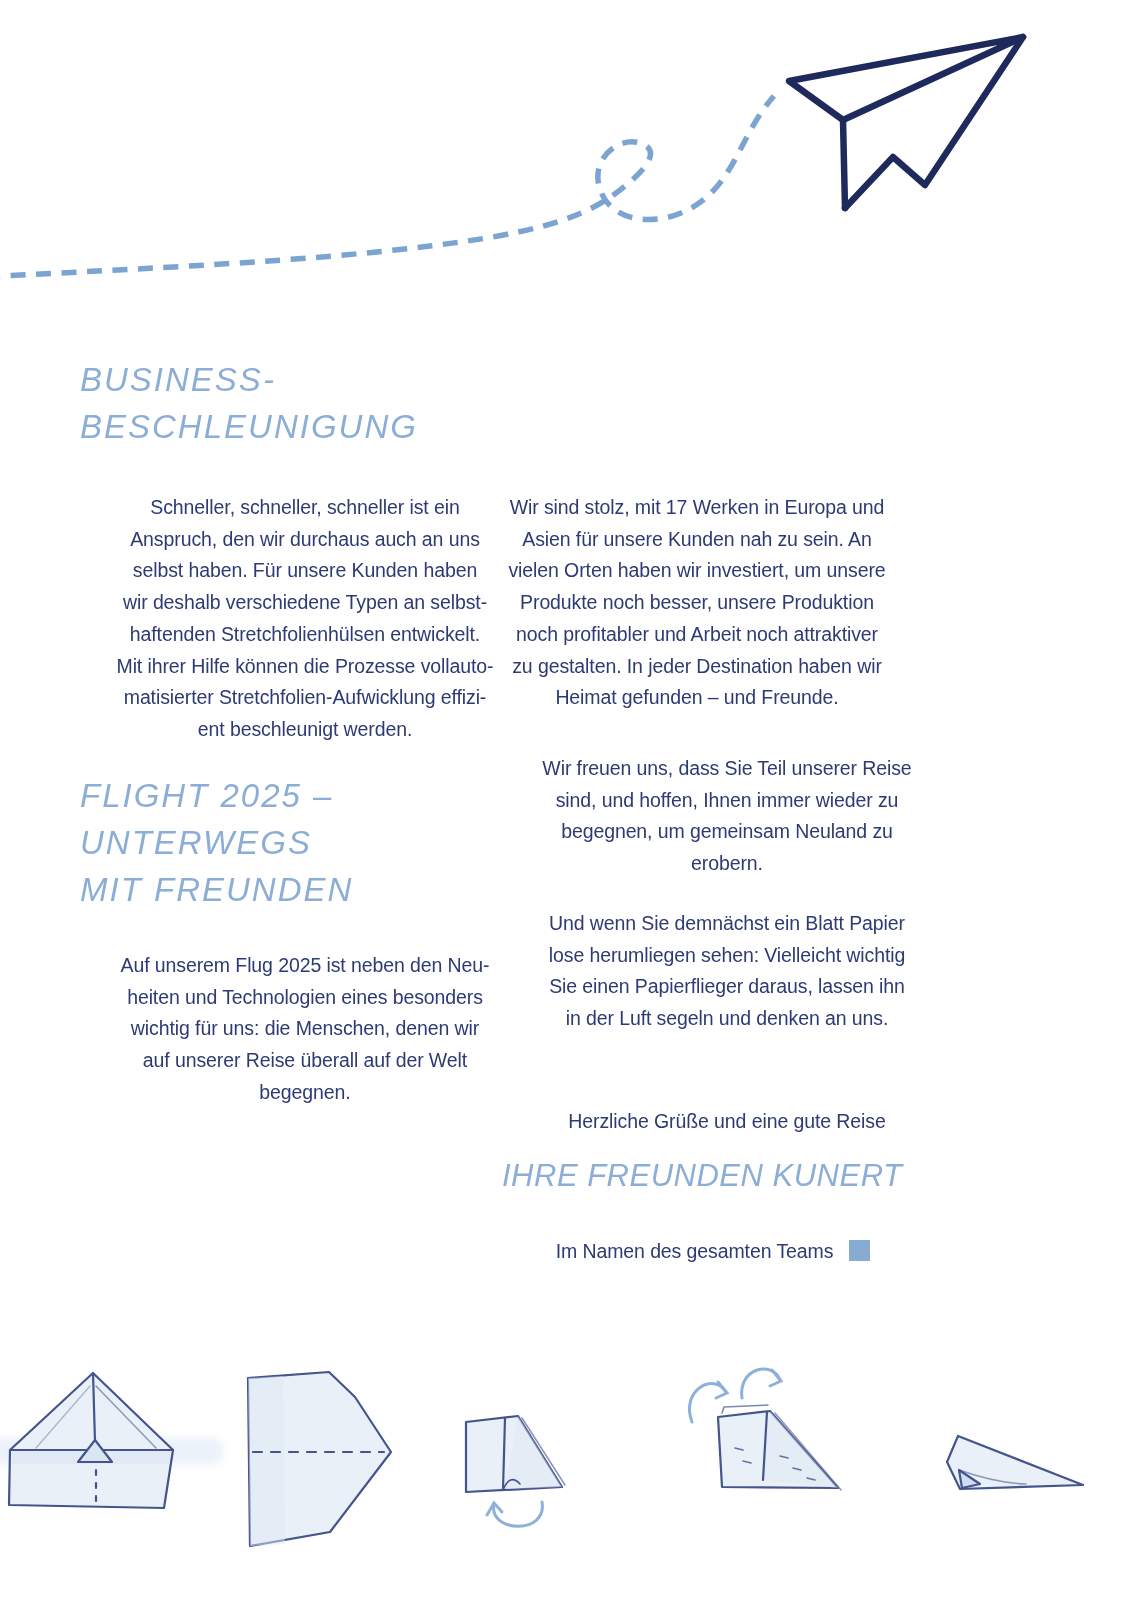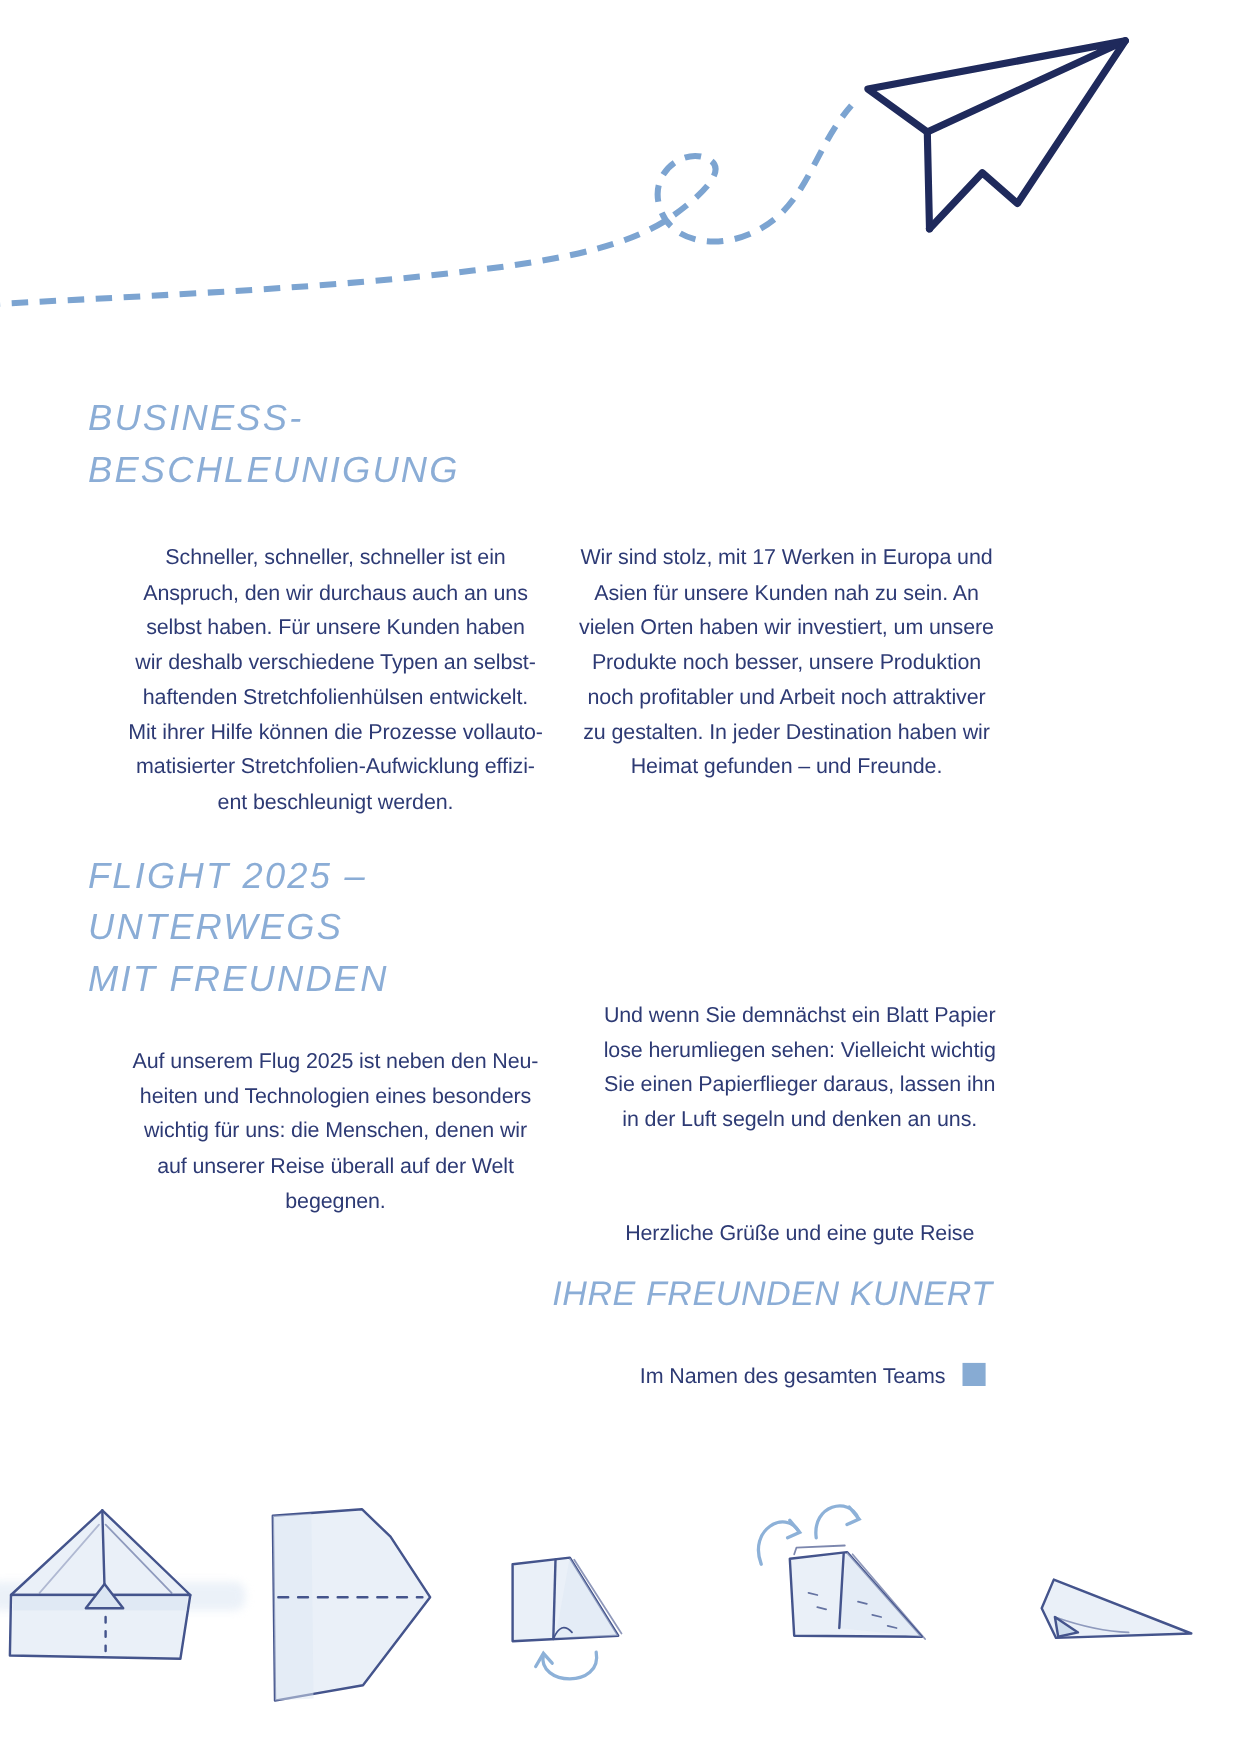--- a/index.html
+++ b/index.html
@@ -51,39 +51,43 @@
   <h2 class="abs display" style="left:80px;top:772px">FLIGHT 2025 –
 UNTERWEGS
 MIT FREUNDEN</h2>
 
   <p class="abs body" style="left:80px;top:950px">Auf unserem Flug 2025 ist neben den Neu-
 heiten und Technologien eines besonders
 wichtig für uns: die Menschen, denen wir
 auf unserer Reise überall auf der Welt
 begegnen.</p>
 
-  <p class="abs body" style="left:490px;top:492px">Wir sind stolz, mit 17 Werken in Europa und
+  <p class="abs body" style="left:472px;top:492px">Wir sind stolz, mit 17 Werken in Europa und
 Asien für unsere Kunden nah zu sein. An
 vielen Orten haben wir investiert, um unsere
 Produkte noch besser, unsere Produktion
 noch profitabler und Arbeit noch attraktiver
 zu gestalten. In jeder Destination haben wir
 Heimat gefunden – und Freunde.</p>
 
+  <p class="abs body" style="left:502px;top:753px">Wir freuen uns, dass Sie Teil unserer Reise
+sind, und hoffen, Ihnen immer wieder zu
+begegnen, um gemeinsam Neuland zu
+erobern.</p>
 
   <p class="abs body" style="left:502px;top:908px">Und wenn Sie demnächst ein Blatt Papier
 lose herumliegen sehen: Vielleicht wichtig
 Sie einen Papierflieger daraus, lassen ihn
 in der Luft segeln und denken an uns.</p>
 
   <p class="abs body" style="left:502px;top:1106px">Herzliche Grüße und eine gute Reise</p>
 
   <h2 class="abs display small" style="left:502px;top:1157px">IHRE FREUNDEN KUNERT</h2>
 
-  <p class="abs body" style="left:514px;top:1236px"><span>Im Namen des gesamten Teams</span><span class="sq"></span></p>
+  <p class="abs body" style="left:488px;top:1236px"><span>Im Namen des gesamten Teams</span><span class="sq"></span></p>
 
   <div class="wash" style="left:-12px;top:1438px;width:235px;height:26px"></div>
 
   <svg class="abs" style="left:4px;top:1364px" width="176" height="178" viewBox="0 0 176 178">
     <g stroke="#44548c" stroke-width="2.2" stroke-linejoin="round" stroke-linecap="round">
       <path d="M6,86 L89,9 L169,86 Z" fill="#eaf0f8"></path>
       <path d="M6,86 L169,86 L160,144 L5,141 Z" fill="#eaf0f8"></path>
       <rect x="8" y="87" width="158" height="13" fill="#d9e5f2" opacity=".6" stroke="none"></rect>
       <path d="M89,9 L91,78" fill="none"></path>
       <path d="M92,22 L152,84" fill="none" stroke-width="1.6" opacity=".55"></path>

